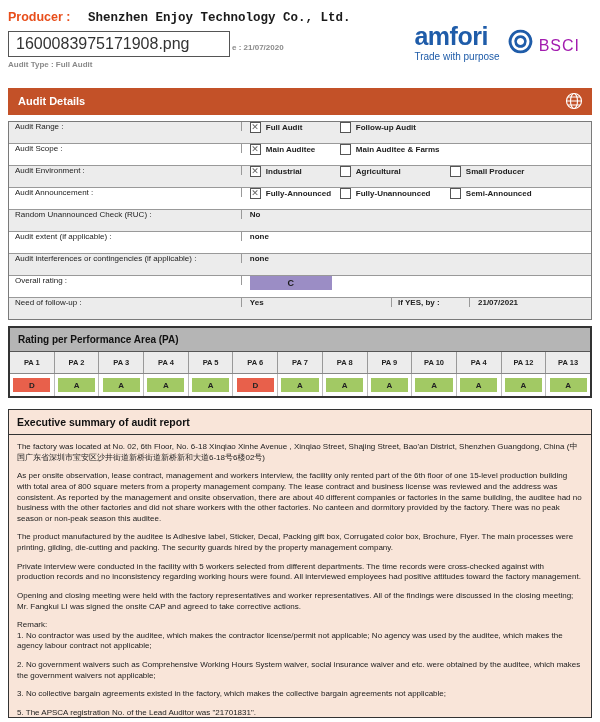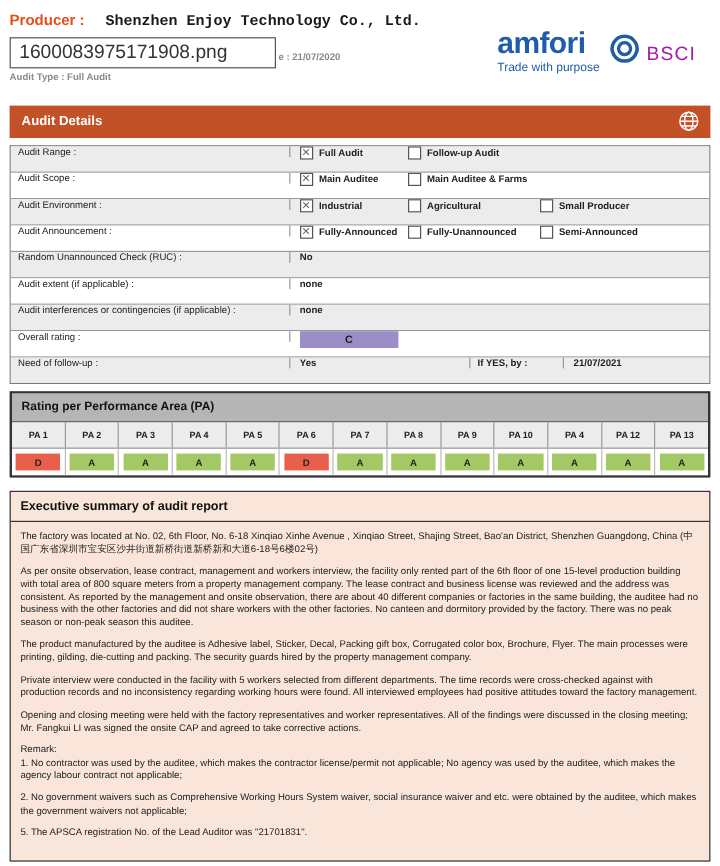--- a/index.html
+++ b/index.html
@@ -274,17 +274,18 @@
     <div class="sum-header">Executive summary of audit report</div>
     <div class="sum-body">
       <p>The factory was located at No. 02, 6th Floor, No. 6-18 Xinqiao Xinhe Avenue , Xinqiao Street, Shajing Street, Bao'an District, Shenzhen Guangdong, China (中国广东省深圳市宝安区沙井街道新桥街道新桥新和大道6-18号6楼02号)</p>
       <p>As per onsite observation, lease contract, management and workers interview, the facility only rented part of the 6th floor of one 15-level production building with total area of 800 square meters from a property management company. The lease contract and business license was reviewed and the address was consistent. As reported by the management and onsite observation, there are about 40 different companies or factories in the same building, the auditee had no business with the other factories and did not share workers with the other factories. No canteen and dormitory provided by the factory. There was no peak season or non-peak season this auditee.</p>
       <p>The product manufactured by the auditee is Adhesive label, Sticker, Decal, Packing gift box, Corrugated color box, Brochure, Flyer. The main processes were printing, gilding, die-cutting and packing. The security guards hired by the property management company.</p>
       <p>Private interview were conducted in the facility with 5 workers selected from different departments. The time records were cross-checked against with production records and no inconsistency regarding working hours were found. All interviewed employees had positive attitudes toward the factory management.</p>
       <p>Opening and closing meeting were held with the factory representatives and worker representatives. All of the findings were discussed in the closing meeting; Mr. Fangkui LI was signed the onsite CAP and agreed to take corrective actions.</p>
       <p>Remark:
 1. No contractor was used by the auditee, which makes the contractor license/permit not applicable; No agency was used by the auditee, which makes the agency labour contract not applicable;</p>
       <p>2. No government waivers such as Comprehensive Working Hours System waiver, social insurance waiver and etc. were obtained by the auditee, which makes the government waivers not applicable;</p>
+      <p>3. No collective bargain agreements existed in the factory, which makes the collective bargain agreements not applicable;</p>
       <p>5. The APSCA registration No. of the Lead Auditor was "21701831".</p>
     </div>
   </div>
 
 </div>
 
 </body></html>

